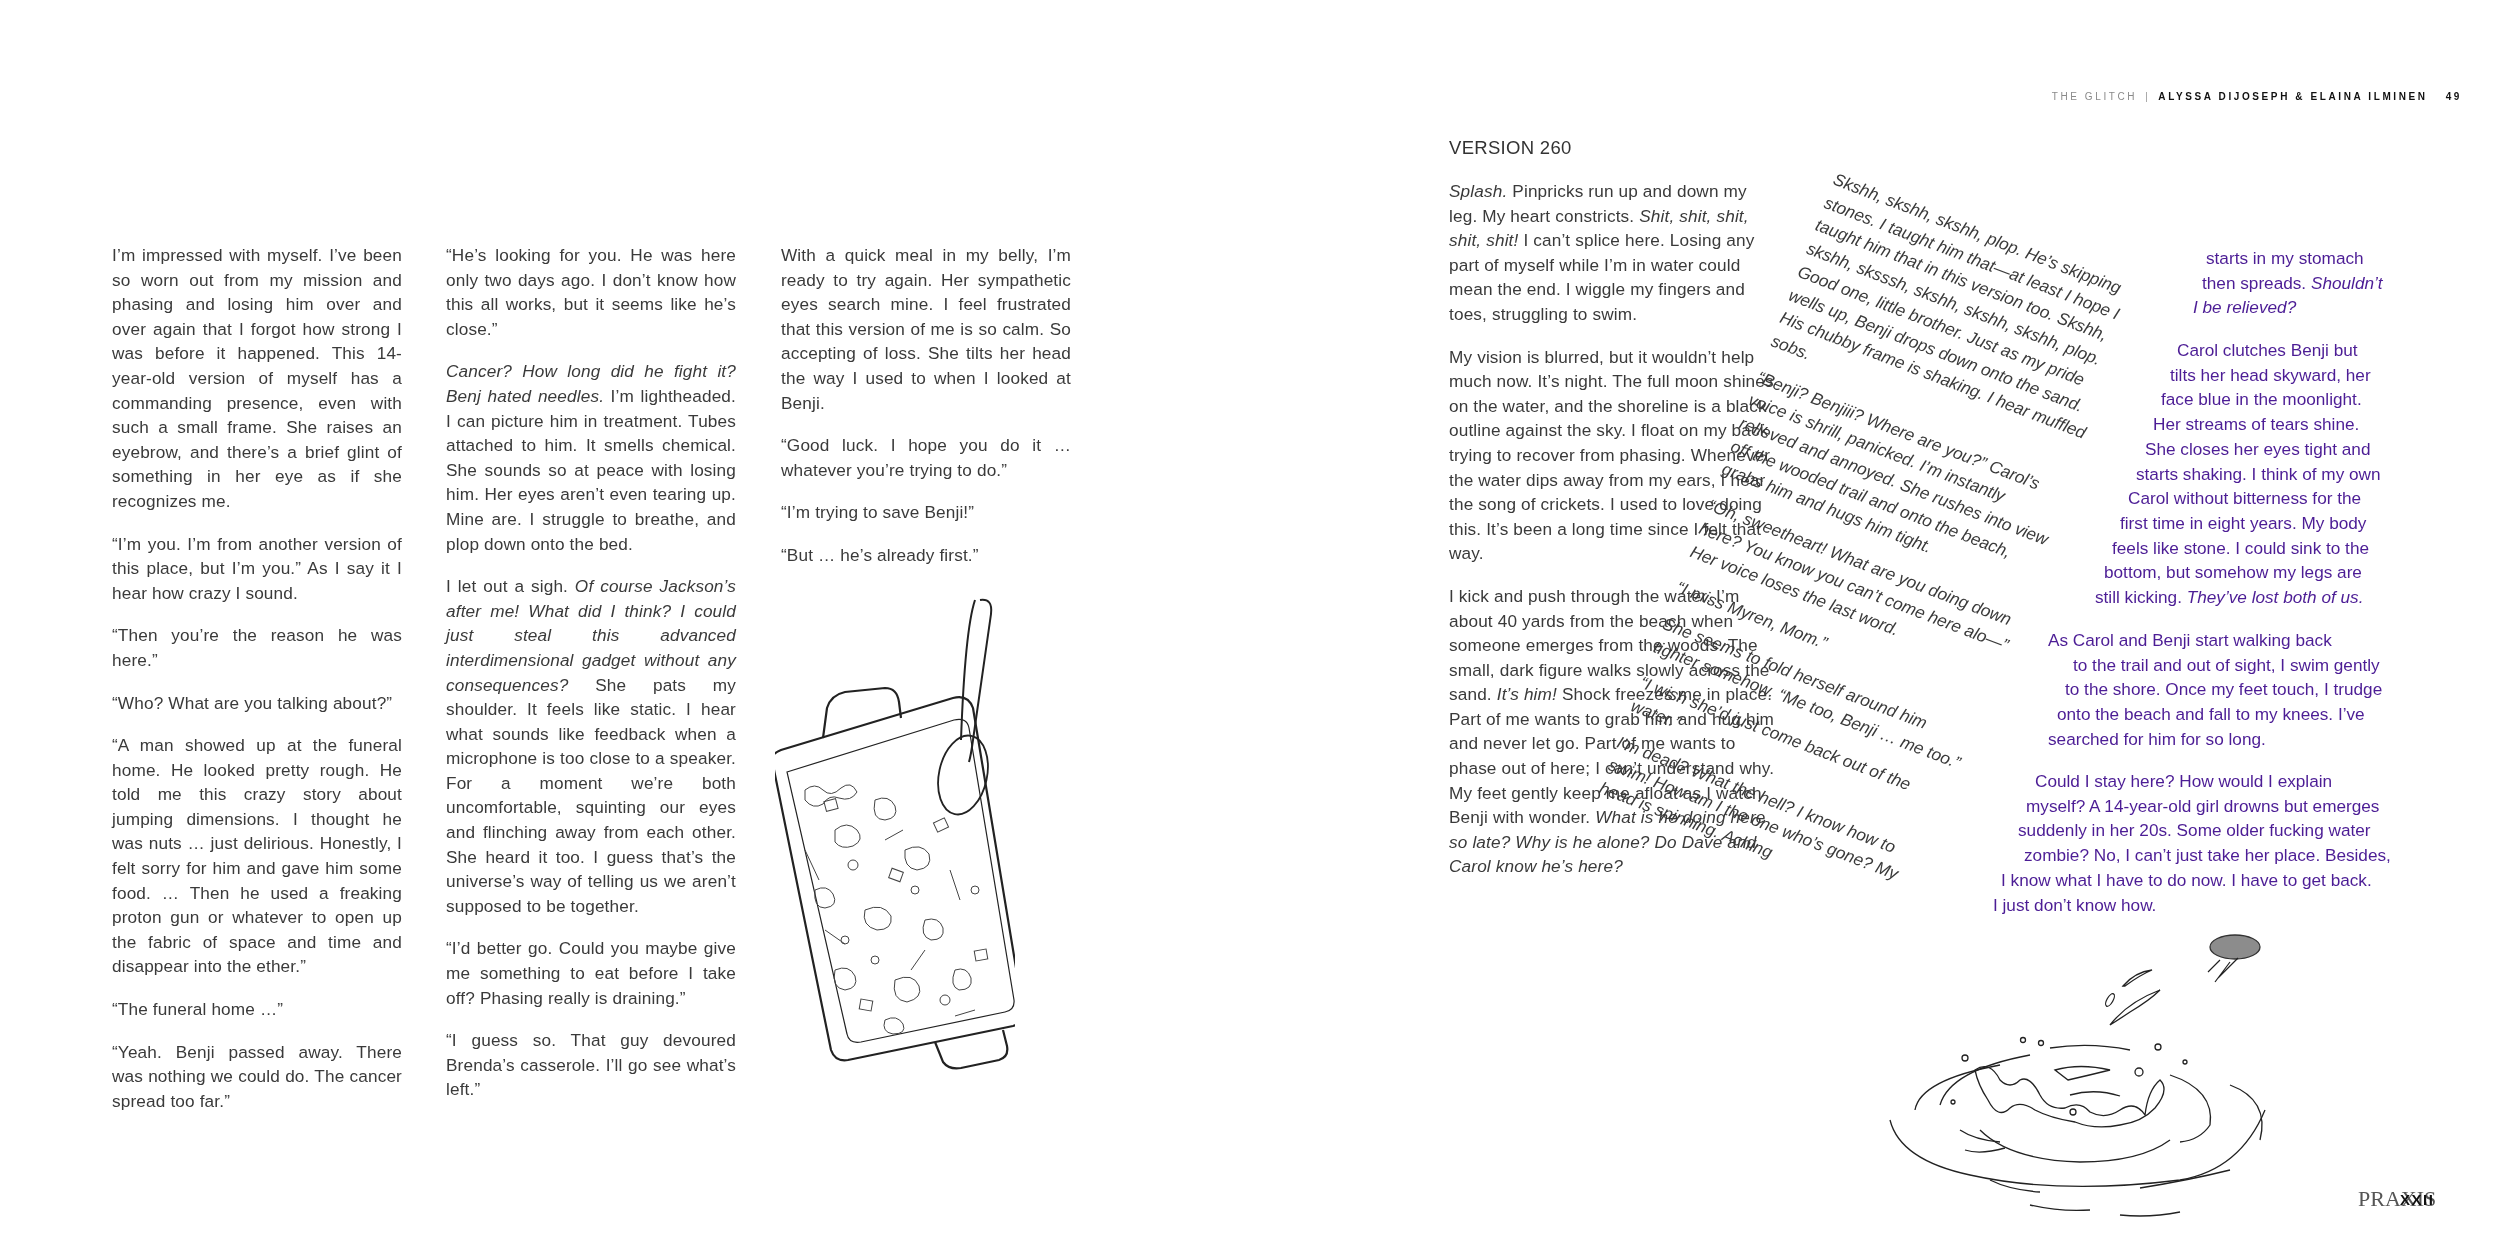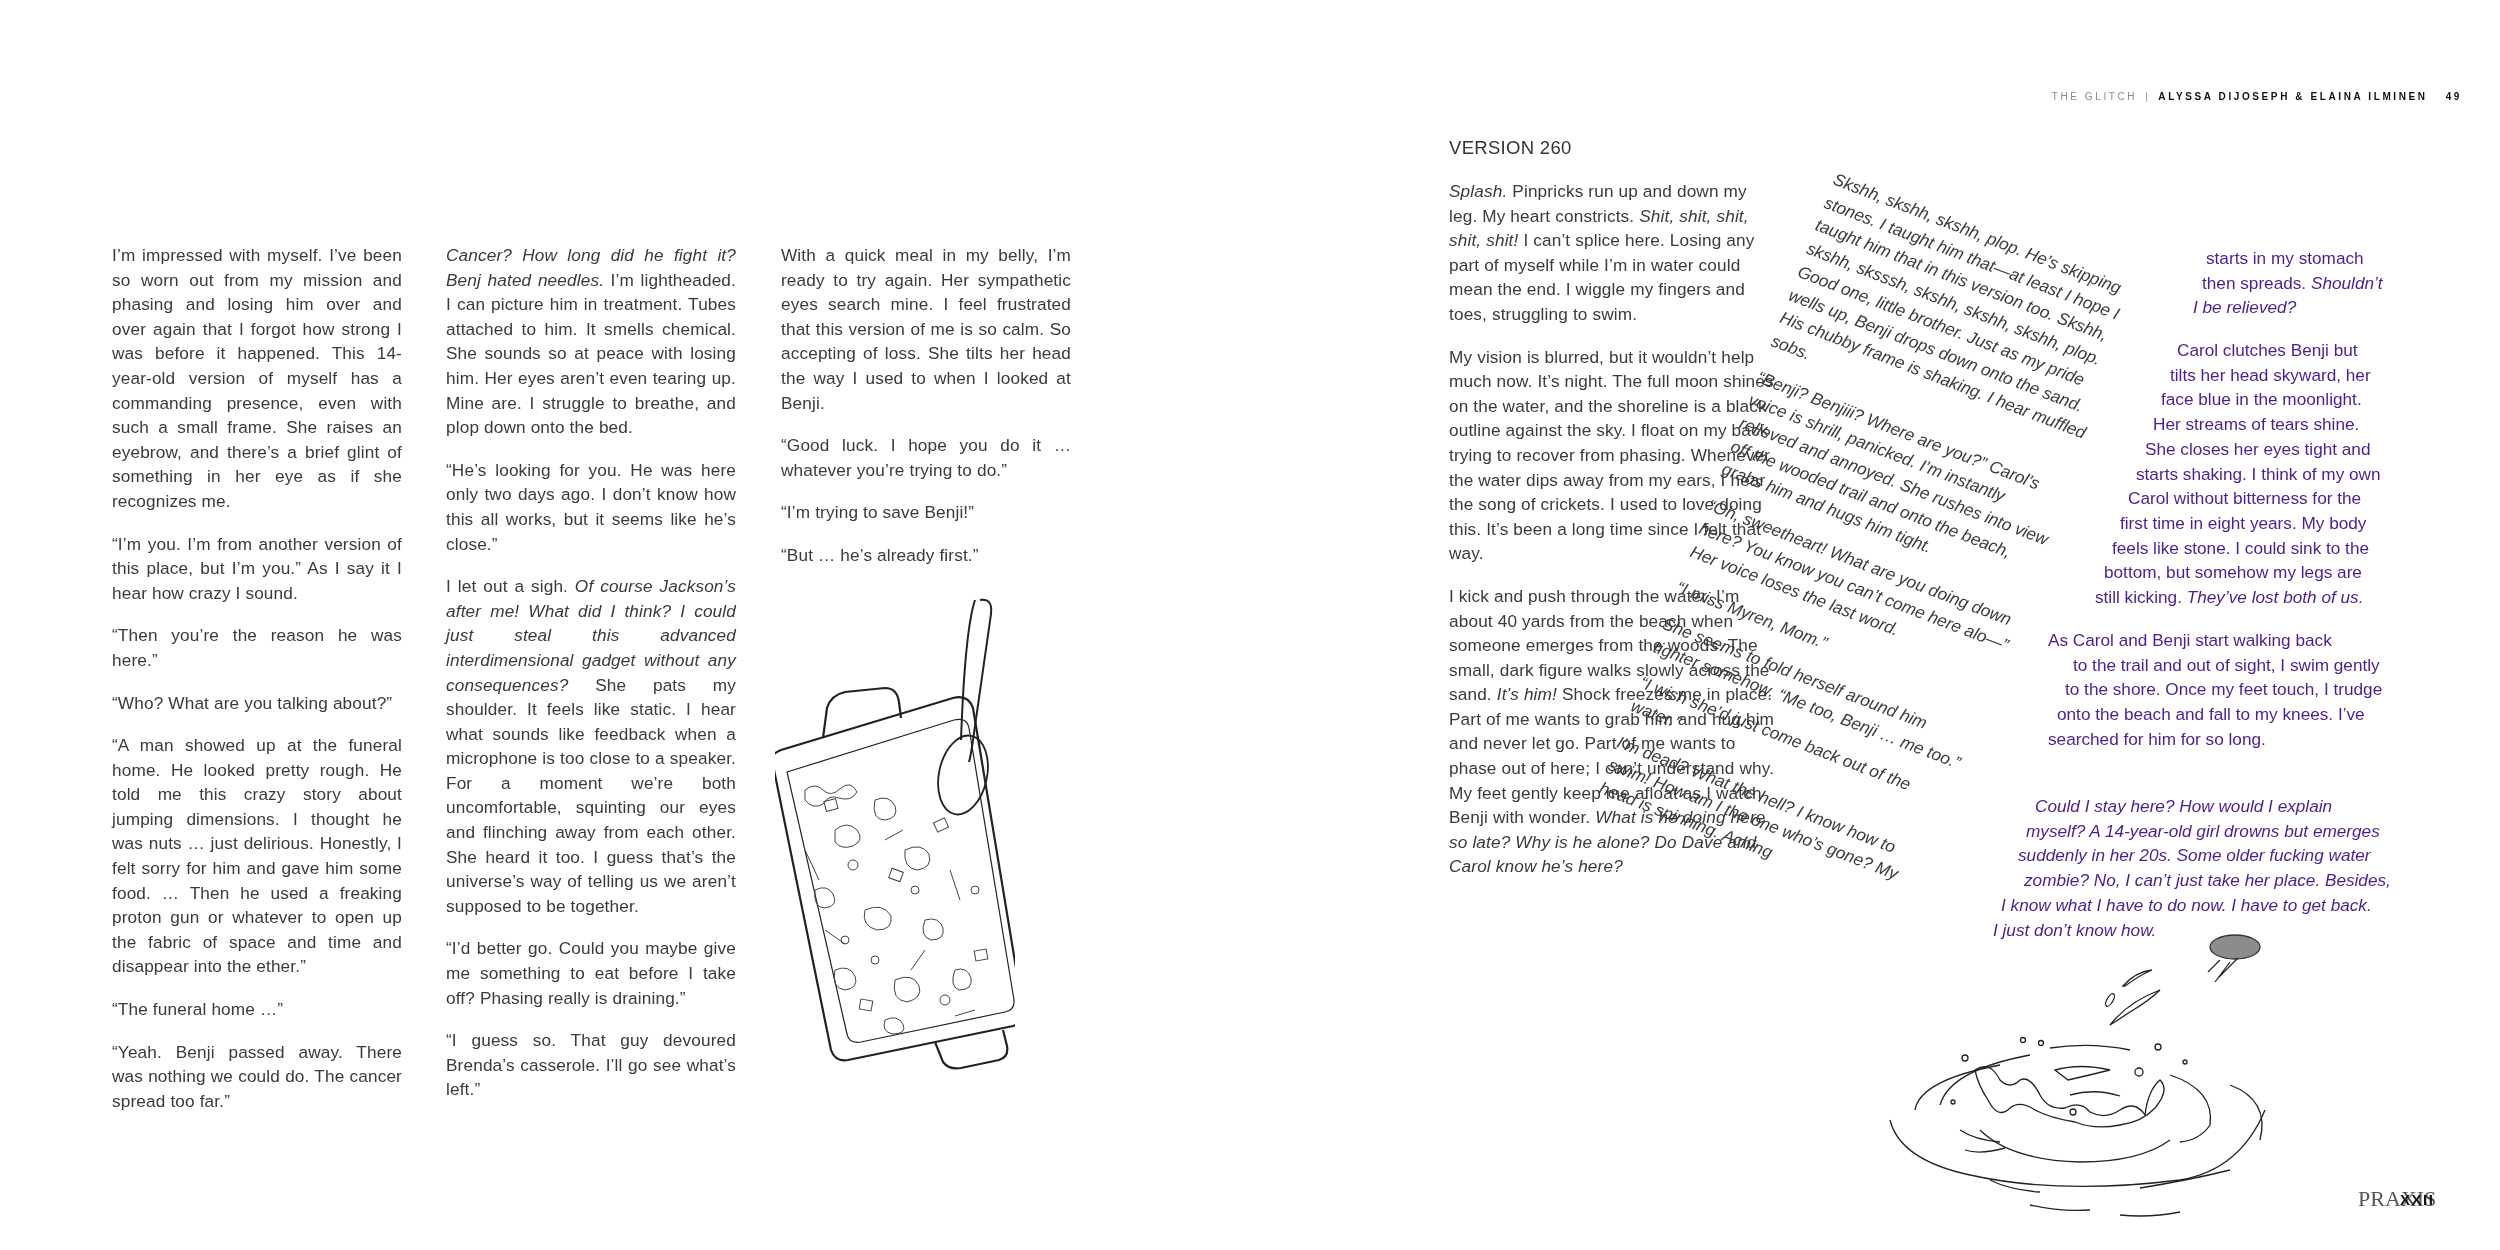--- a/index.html
+++ b/index.html
@@ -36,22 +36,22 @@
   <p>I’m impressed with myself. I’ve been so worn out from my mission and phasing and losing him over and over again that I forgot how strong I was before it happened. This 14-year-old version of myself has a commanding presence, even with such a small frame. She raises an eyebrow, and there’s a brief glint of something in her eye as if she recognizes me.</p>
   <p>“I’m you. I’m from another version of this place, but I’m you.” As I say it I hear how crazy I sound.</p>
   <p>“Then you’re the reason he was here.”</p>
   <p>“Who? What are you talking about?”</p>
   <p>“A man showed up at the funeral home. He looked pretty rough. He told me this crazy story about jumping dimensions. I thought he was nuts … just delirious. Honestly, I felt sorry for him and gave him some food. … Then he used a freaking proton gun or whatever to open up the fabric of space and time and disappear into the ether.”</p>
   <p>“The funeral home …”</p>
   <p>“Yeah. Benji passed away. There was nothing we could do. The cancer spread too far.”</p>
 </div>
 
 <div class="col" style="left:446px; top:243px; width:290px;">
+  <p>“He’s looking for you. He was here only two days ago. I don’t know how this all works, but it seems like he’s close.”</p>
   <p><i>Cancer? How long did he fight it? Benj hated needles.</i><span> I’m lightheaded. I can picture him in treatment. Tubes attached to him. It smells chemical. She sounds so at peace with losing him. Her eyes aren’t even tearing up. Mine are. I struggle to breathe, and plop down onto the bed.</span></p>
-  <p>“He’s looking for you. He was here only two days ago. I don’t know how this all works, but it seems like he’s close.”</p>
   <p><span>I let out a sigh. </span><i>Of course Jackson’s after me! What did I think? I could just steal this advanced interdimensional gadget without any consequences?</i><span> She pats my shoulder. It feels like static. I hear what sounds like feedback when a microphone is too close to a speaker. For a moment we’re both uncomfortable, squinting our eyes and flinching away from each other. She heard it too. I guess that’s the universe’s way of telling us we aren’t supposed to be together.</span></p>
   <p>“I’d better go. Could you maybe give me something to eat before I take off? Phasing really is draining.”</p>
   <p>“I guess so. That guy devoured Brenda’s casserole. I’ll go see what’s left.”</p>
 </div>
 
 <div class="col" style="left:781px; top:243px; width:290px;">
   <p>With a quick meal in my belly, I’m ready to try again. Her sympathetic eyes search mine. I feel frustrated that this version of me is so calm. So accepting of loss. She tilts her head the way I used to when I looked at Benji.</p>
   <p>“Good luck. I hope you do it … whatever you’re trying to do.”</p>
   <p>“I’m trying to save Benji!”</p>
   <p>“But … he’s already first.”</p>
@@ -136,21 +136,21 @@
 </div>
 
 <div class="shaped" style="left:2048px; top:628px;">
   <span class="ln" style="">As Carol and Benji start walking back</span>
   <span class="ln" style="margin-left:25px">to the trail and out of sight, I swim gently</span>
   <span class="ln" style="margin-left:17px">to the shore. Once my feet touch, I trudge</span>
   <span class="ln" style="margin-left:9px">onto the beach and fall to my knees. I’ve</span>
   <span class="ln" style="margin-left:0px">searched for him for so long.</span>
 </div>
 
-<div class="shaped" style="left:2000px; top:794px; font-style:italic;">
+<div class="shaped" style="left:2000px; top:769px; ">
   <span class="ln" style="margin-left:35px">Could I stay here? How would I explain</span>
   <span class="ln" style="margin-left:26px">myself? A 14-year-old girl drowns but emerges</span>
   <span class="ln" style="margin-left:18px">suddenly in her 20s. Some older fucking water</span>
   <span class="ln" style="margin-left:24px">zombie? No, I can’t just take her place. Besides,</span>
   <span class="ln" style="margin-left:1px">I know what I have to do now. I have to get back.</span>
   <span class="ln" style="margin-left:-7px">I just don’t know how.</span>
 </div>
 
 <svg class="illus" style="left:1880px; top:930px;" width="420" height="300" viewBox="0 0 420 300" fill="none" stroke="#222" stroke-width="1.3">
 

